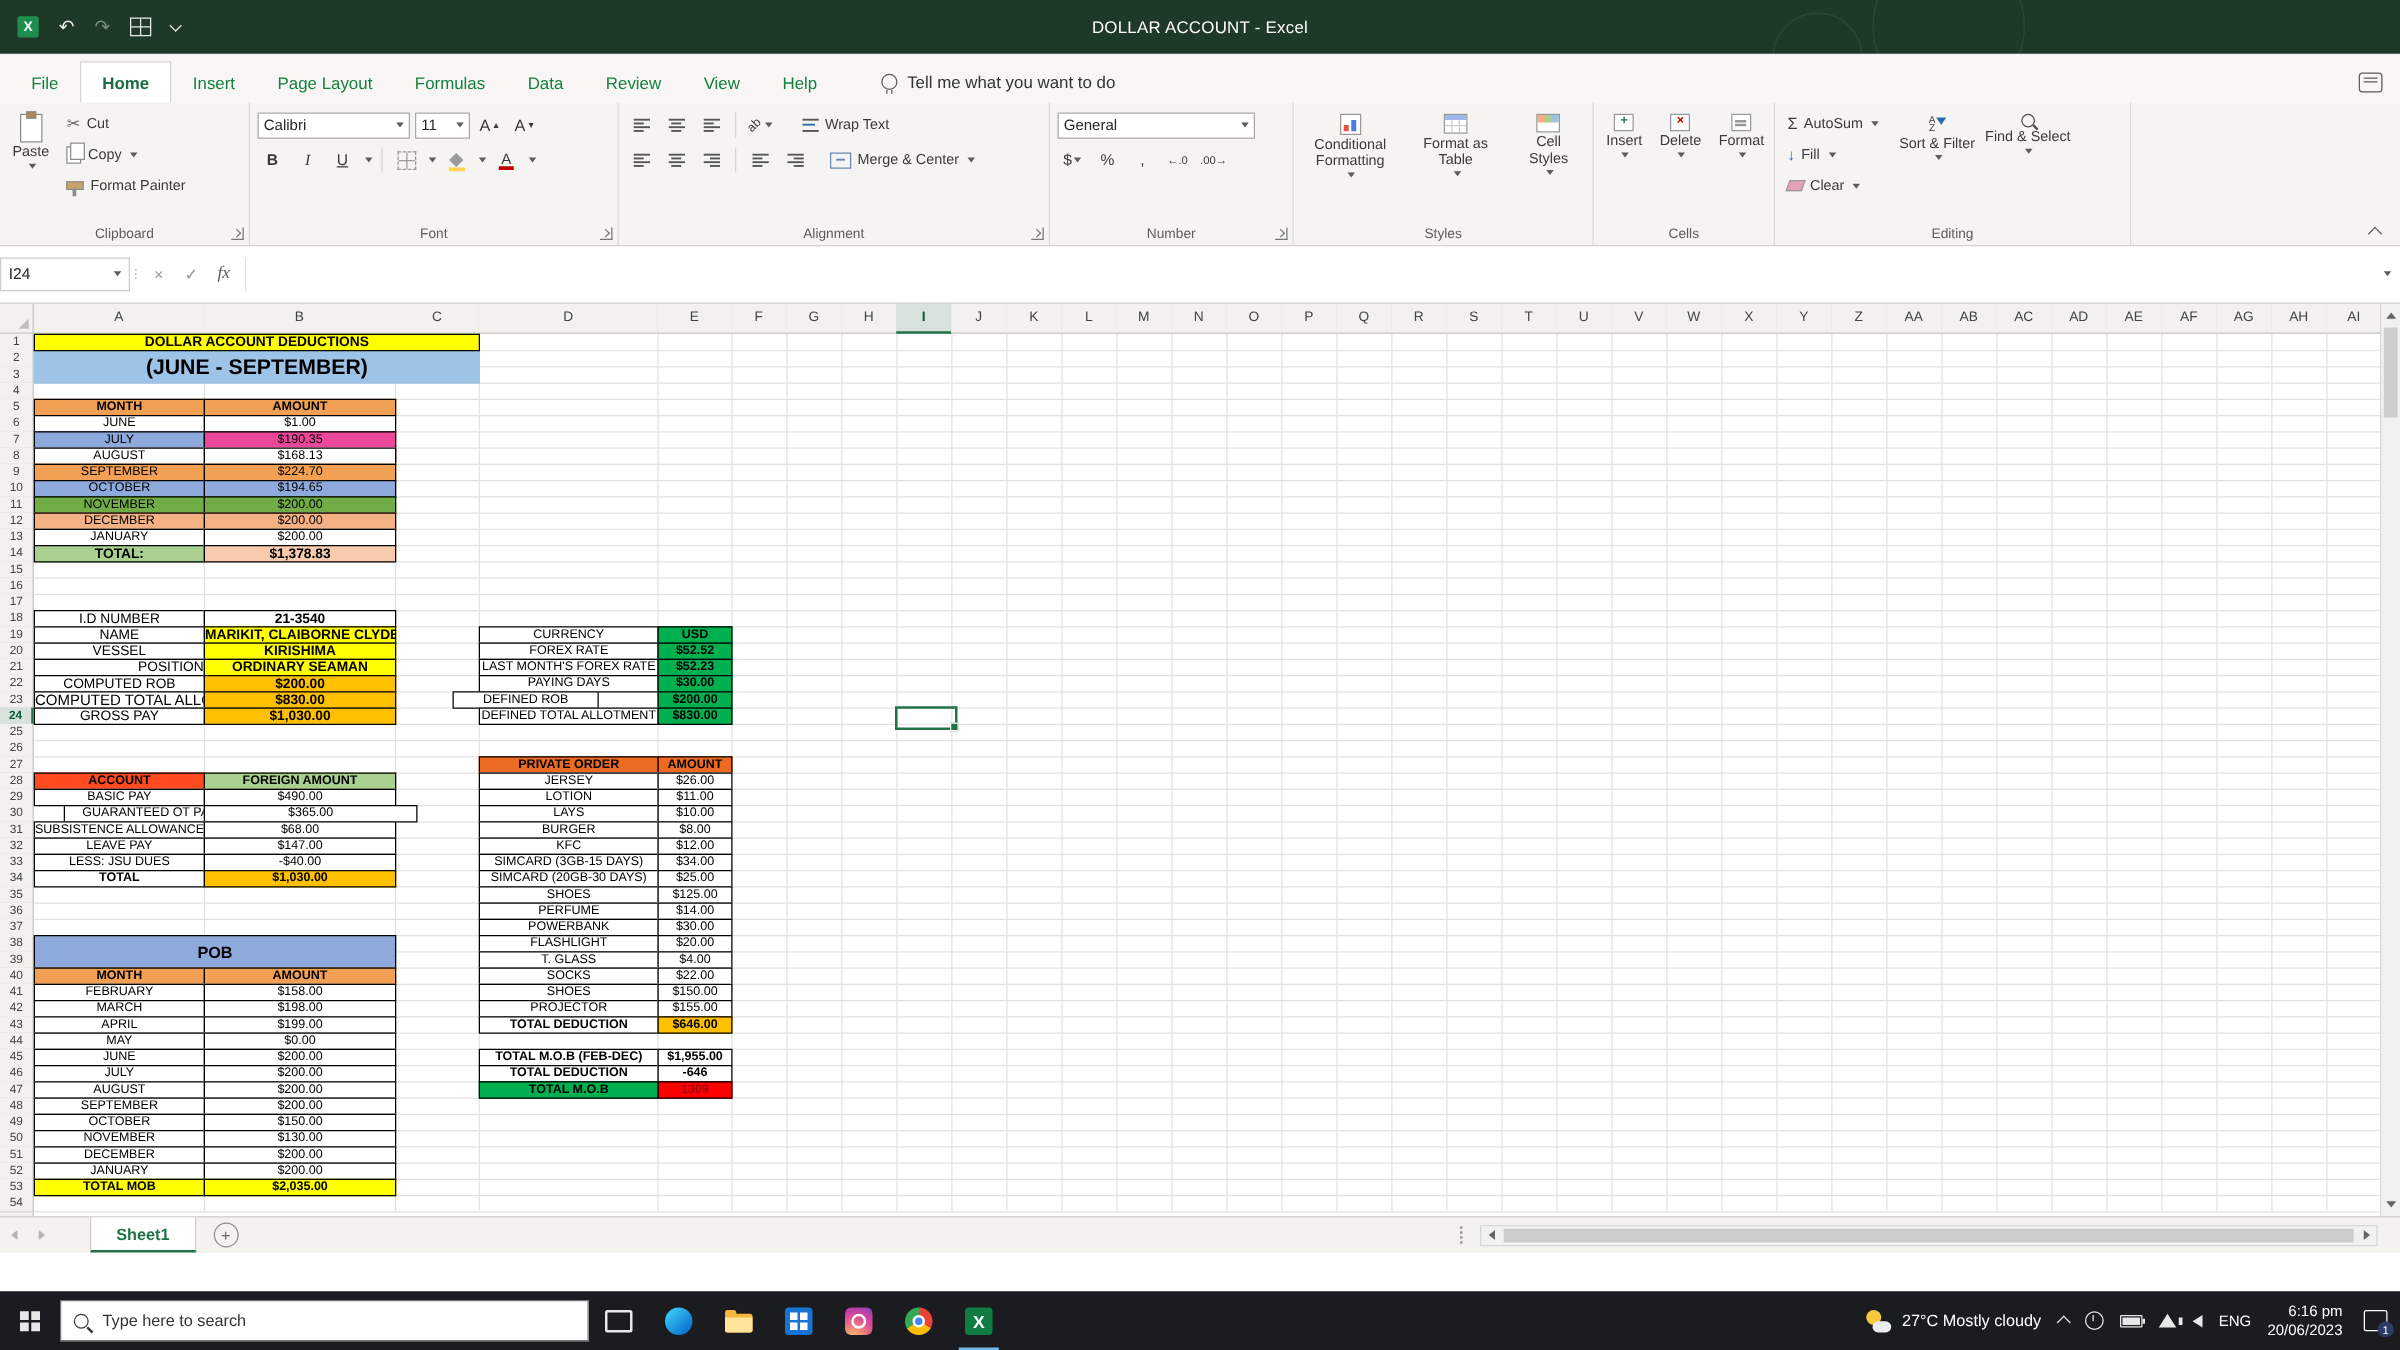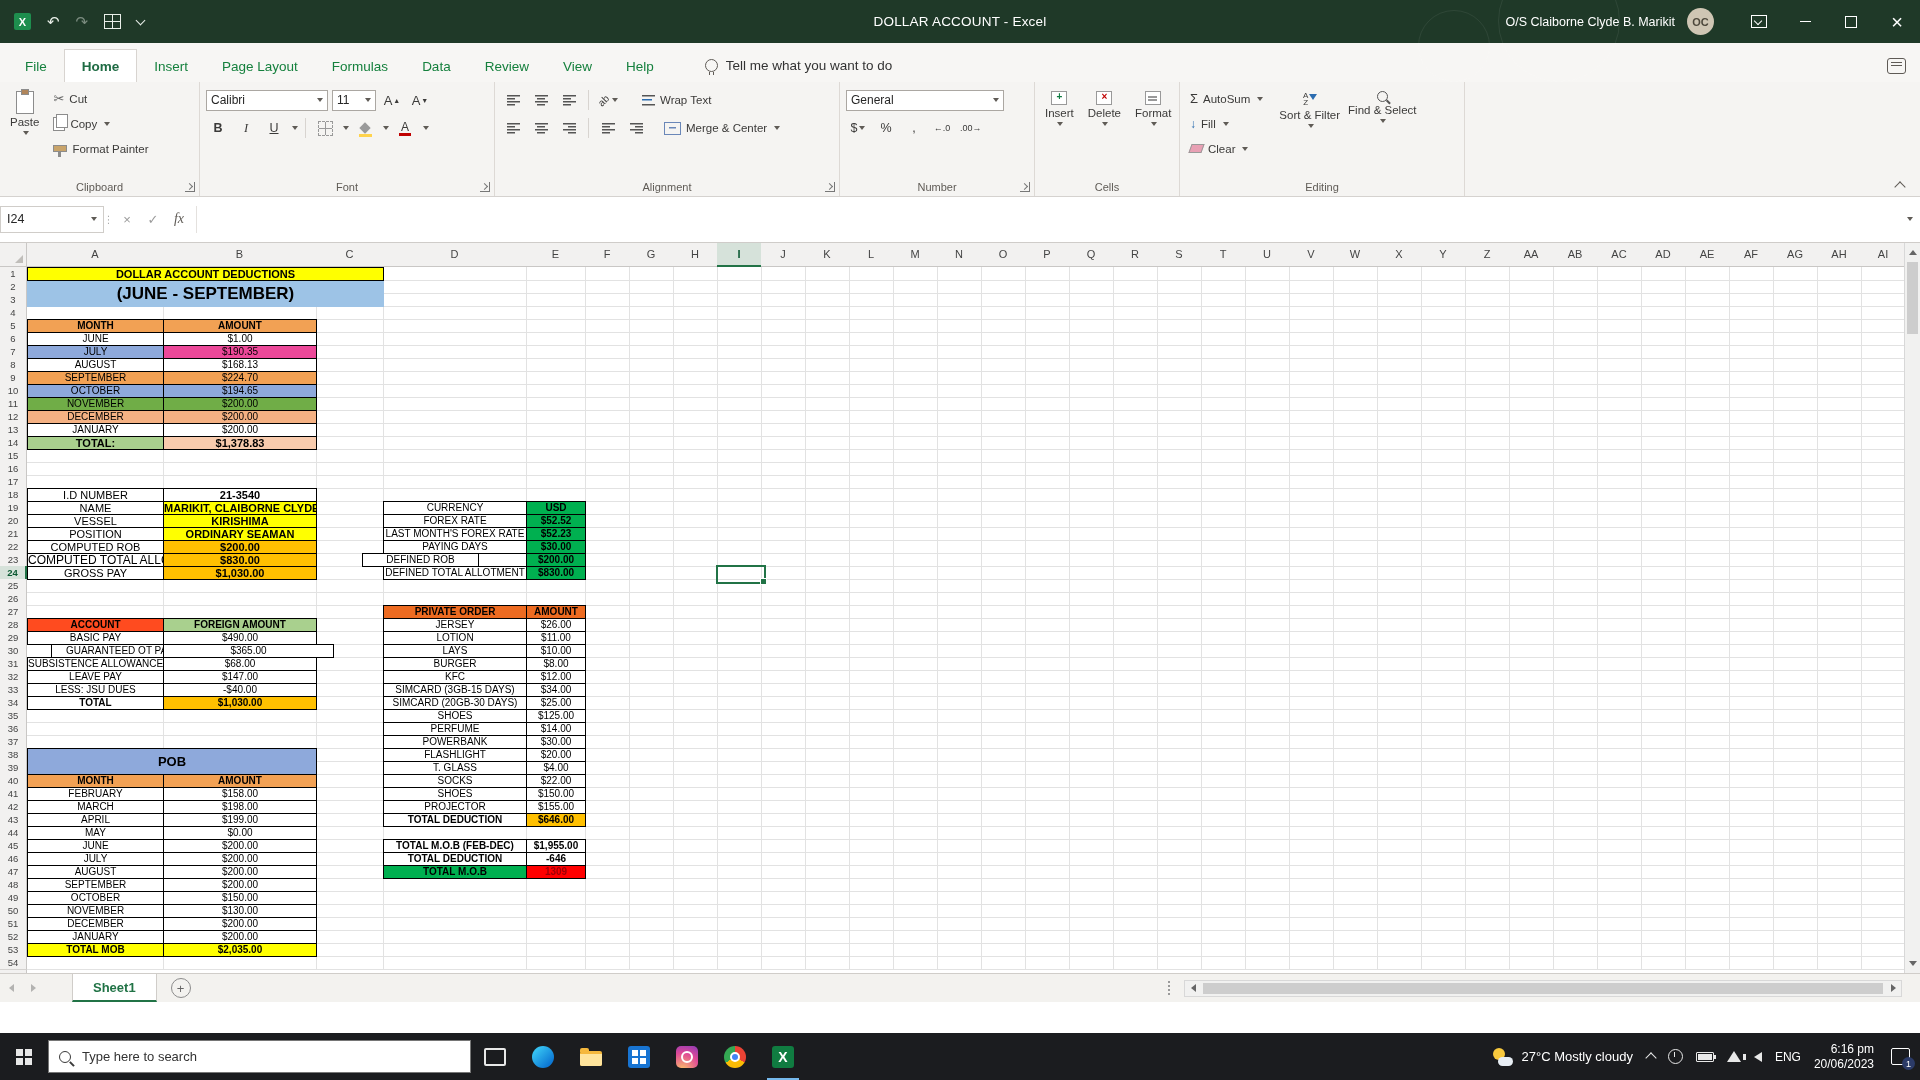--- a/index.html
+++ b/index.html
@@ -220,34 +220,20 @@
     <div class="deco" style="width:120px;height:120px;right:300px;top:-40px"></div>
     <div class="deco" style="width:70px;height:70px;right:430px;top:10px"></div>
     <div class="qat">
       <span class="excel-logo"></span>
       <span class="qbtn">↶</span>
       <span class="qbtn dim">↷</span>
       <span class="touchgrid"></span>
       <span class="qcaret"></span>
     </div>
     <div class="tb-title">DOLLAR ACCOUNT - Excel</div>
-    <div class="tb-right">
-      <span class="tb-user">O/S Claiborne Clyde B. Marikit</span>
-      <span class="avatar">OC</span>
-      <span class="winbtn">
-          <span class="rdo-icon"></span>
-        </span>
-      <span class="winbtn">
-          <span class="mini-bar"></span>
-        </span>
-      <span class="winbtn">
-          <span class="max-box"></span>
-        </span>
-      <span class="winbtn closex"></span>
-    </div>
   </div>
 
   <div class="tabrow">
     <div class="tabs" id="ribbon-tabs">
         <div class="tab">File</div>
         <div class="tab active">Home</div>
         <div class="tab">Insert</div>
         <div class="tab">Page Layout</div>
         <div class="tab">Formulas</div>
         <div class="tab">Data</div>
@@ -403,20 +389,40 @@
             </div>
           <div class="minibtn">
               <span class="decg dec-dec"></span>
             </div>
         </div>
       </div>
       <div class="caption">Number</div>
       <span class="launcher"></span>
     </div>
 
+    <div class="rgroup" style="width:240px">
+      <div class="rg-body">
+        <div class="bigbtn">
+            <span class="ic-cf"></span>
+            <span class="blabel">Conditional Formatting</span>
+            <span class="tri-d"></span>
+          </div>
+        <div class="bigbtn">
+            <span class="ic-ft"></span>
+            <span class="blabel">Format as Table</span>
+            <span class="tri-d"></span>
+          </div>
+        <div class="bigbtn">
+            <span class="ic-cs"></span>
+            <span class="blabel">Cell Styles</span>
+            <span class="tri-d"></span>
+          </div>
+      </div>
+      <div class="caption">Styles</div>
+    </div>
 
     <div class="rgroup" style="width:145px">
       <div class="rg-body">
         <div class="bigbtn">
             <span class="ic-cell ins"></span>
             <span class="blabel">Insert</span>
             <span class="tri-d"></span>
           </div>
         <div class="bigbtn">
             <span class="ic-cell del"></span>
@@ -689,21 +695,21 @@
       <div class="sh-cell" style="left: 27px; top: 181px; width: 137px; height: 14px; line-height: 12px;">JANUARY</div>
       <div class="sh-cell" style="left: 163px; top: 181px; width: 154px; height: 14px; line-height: 12px;">$200.00</div>
       <div class="sh-cell" style="left: 27px; top: 194px; width: 137px; height: 14px; line-height: 12px; background: rgb(169, 208, 142); font-weight: 700; font-size: 11px;">TOTAL:</div>
       <div class="sh-cell" style="left: 163px; top: 194px; width: 154px; height: 14px; line-height: 12px; background: rgb(248, 203, 173); font-weight: 700; font-size: 11px;">$1,378.83</div>
       <div class="sh-cell" style="left: 27px; top: 246px; width: 137px; height: 14px; line-height: 12px; font-size: 11px;">I.D NUMBER</div>
       <div class="sh-cell" style="left: 163px; top: 246px; width: 154px; height: 14px; line-height: 12px; font-weight: 700; font-size: 11px;">21-3540</div>
       <div class="sh-cell" style="left: 27px; top: 259px; width: 137px; height: 14px; line-height: 12px; font-size: 11px;">NAME</div>
       <div class="sh-cell" style="left: 163px; top: 259px; width: 154px; height: 14px; line-height: 12px; background: rgb(255, 255, 0); font-weight: 700; font-size: 11px;">MARIKIT, CLAIBORNE CLYDE BUTAD</div>
       <div class="sh-cell" style="left: 27px; top: 272px; width: 137px; height: 14px; line-height: 12px; font-size: 11px;">VESSEL</div>
       <div class="sh-cell" style="left: 163px; top: 272px; width: 154px; height: 14px; line-height: 12px; background: rgb(255, 255, 0); font-weight: 700; font-size: 11px;">KIRISHIMA</div>
-      <div class="sh-cell" style="left: 27px; top: 285px; width: 137px; height: 14px; line-height: 12px; font-size: 11px;">POSITION</div>
+      <div class="sh-cell" style="left: 27px; top: 285px; width: 137px; height: 14px; line-height: 12px; font-size: 11px; text-align: right;">POSITION</div>
       <div class="sh-cell" style="left: 163px; top: 285px; width: 154px; height: 14px; line-height: 12px; background: rgb(255, 255, 0); font-weight: 700; font-size: 11px;">ORDINARY SEAMAN</div>
       <div class="sh-cell" style="left: 27px; top: 298px; width: 137px; height: 14px; line-height: 12px; font-size: 11px;">COMPUTED ROB</div>
       <div class="sh-cell" style="left: 163px; top: 298px; width: 154px; height: 14px; line-height: 12px; background: rgb(255, 192, 0); font-weight: 700; font-size: 11px;">$200.00</div>
       <div class="sh-cell" style="left: 27px; top: 311px; width: 137px; height: 14px; line-height: 12px; font-size: 12px;">COMPUTED TOTAL ALLOTMENT</div>
       <div class="sh-cell" style="left: 163px; top: 311px; width: 154px; height: 14px; line-height: 12px; background: rgb(255, 192, 0); font-weight: 700; font-size: 11px;">$830.00</div>
       <div class="sh-cell" style="left: 27px; top: 324px; width: 137px; height: 14px; line-height: 12px; font-size: 11px;">GROSS PAY</div>
       <div class="sh-cell" style="left: 163px; top: 324px; width: 154px; height: 14px; line-height: 12px; background: rgb(255, 192, 0); font-weight: 700; font-size: 11px;">$1,030.00</div>
       <div class="sh-cell" style="left: 383px; top: 259px; width: 144px; height: 14px; line-height: 12px;">CURRENCY</div>
       <div class="sh-cell" style="left: 526px; top: 259px; width: 60px; height: 14px; line-height: 12px; background: rgb(0, 176, 80); font-weight: 700;">USD</div>
       <div class="sh-cell" style="left: 383px; top: 272px; width: 144px; height: 14px; line-height: 12px;">FOREX RATE</div>

